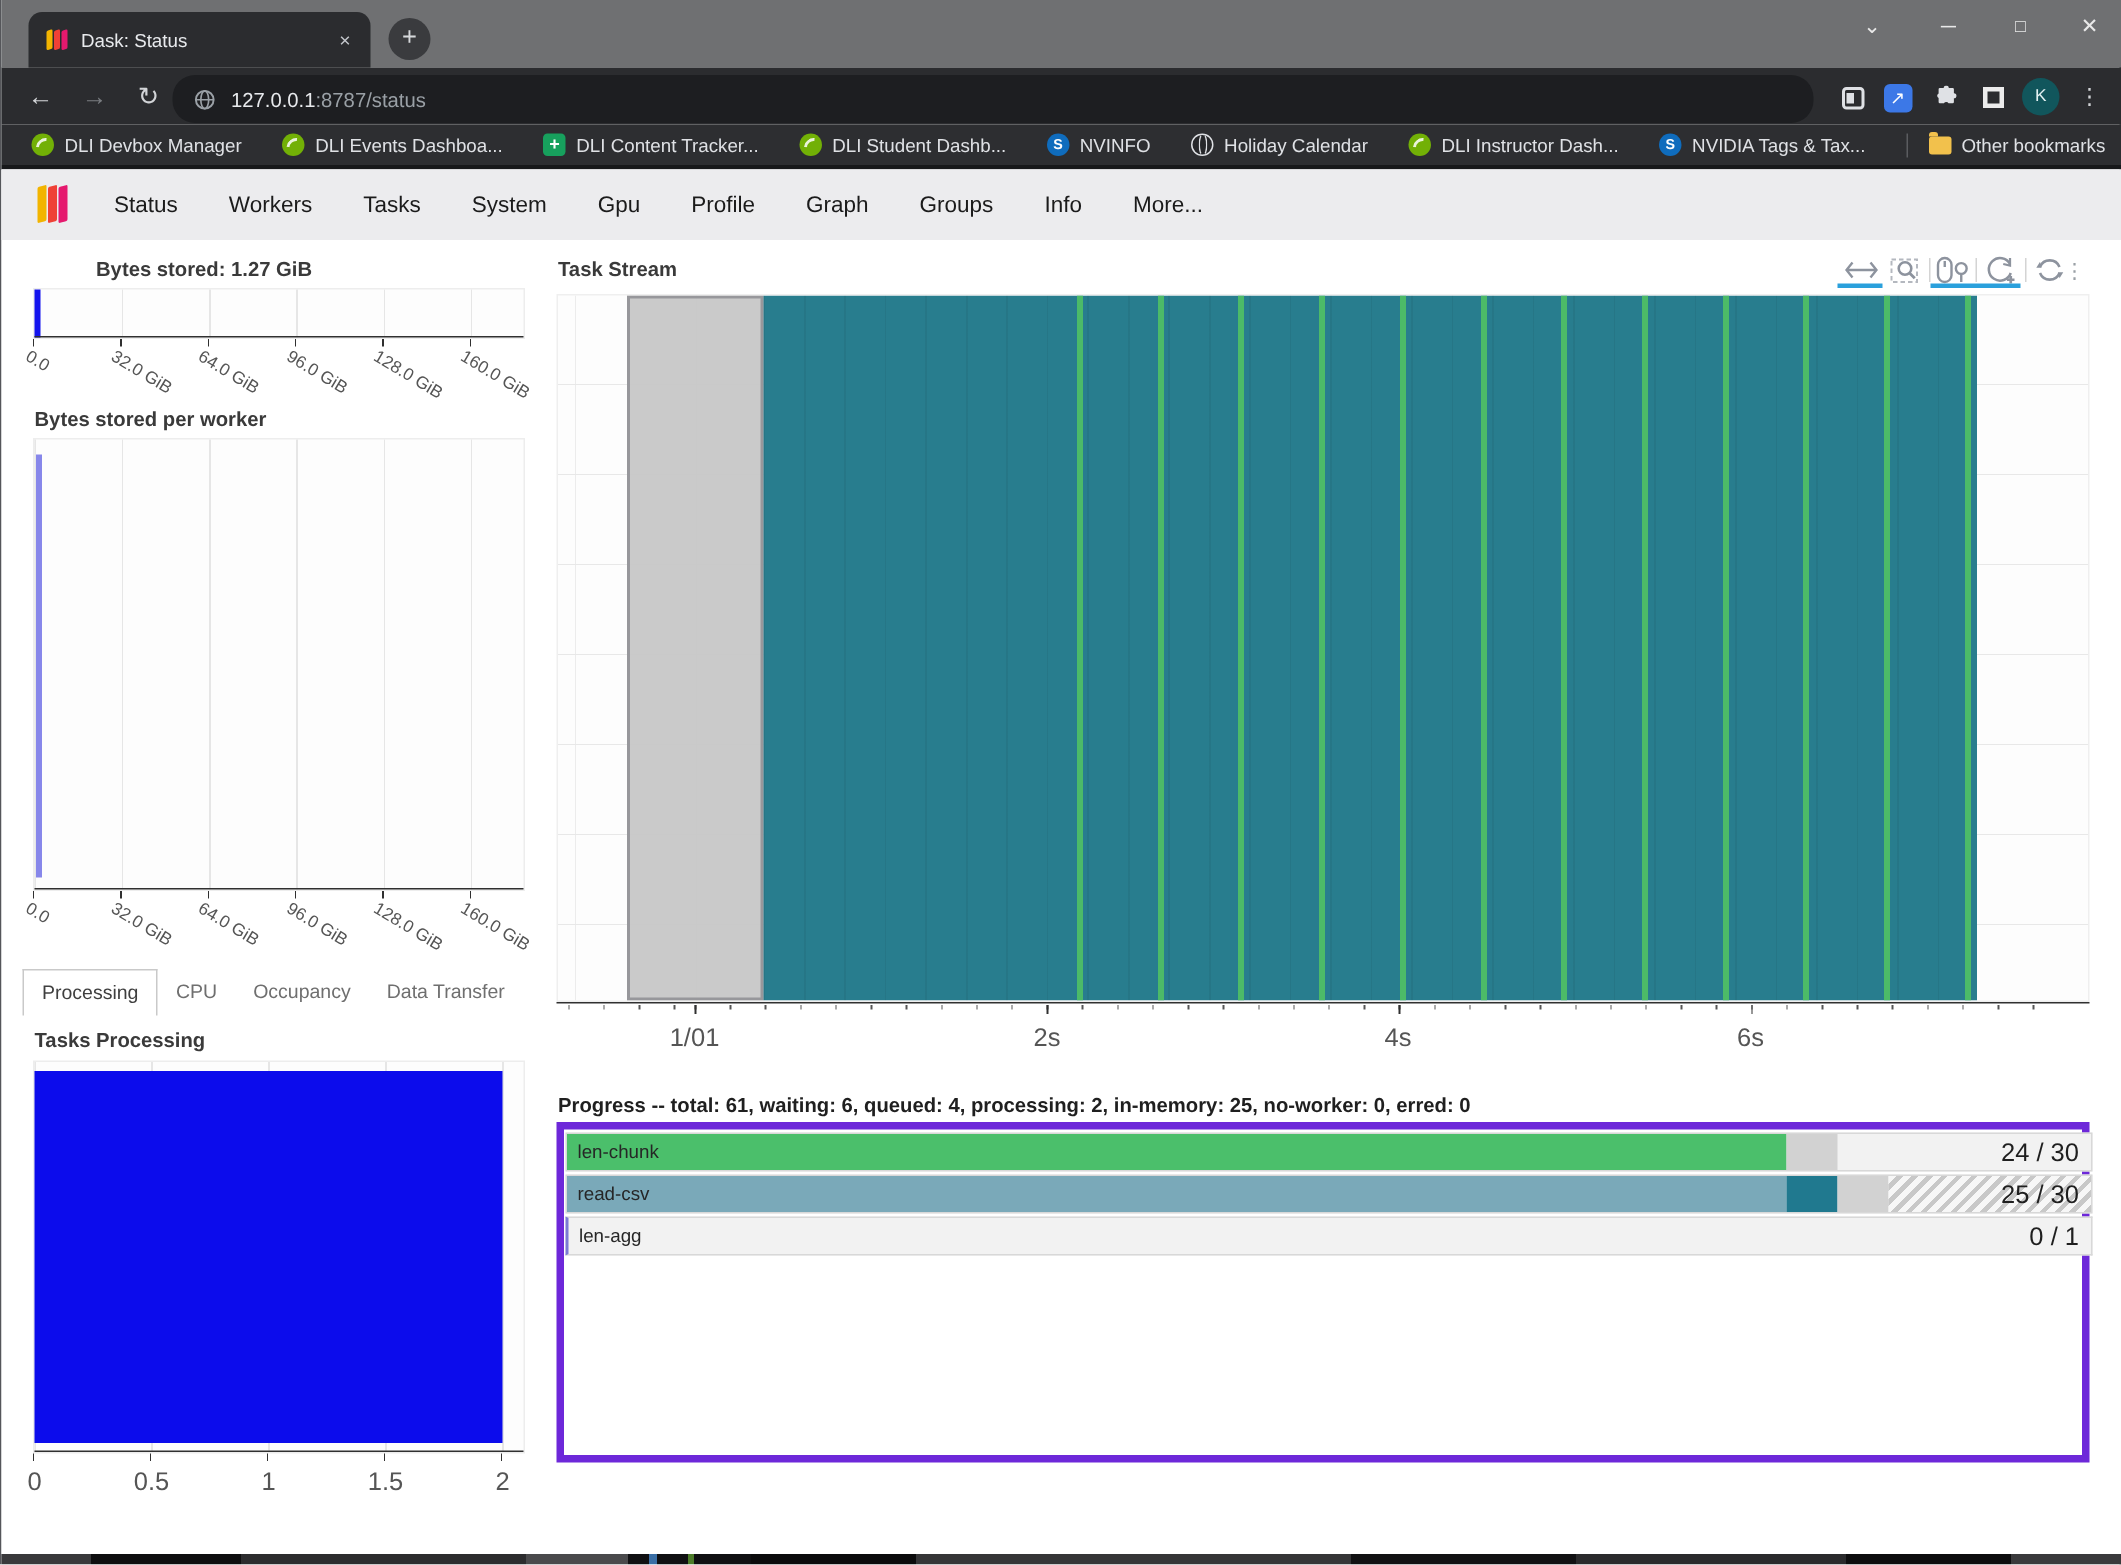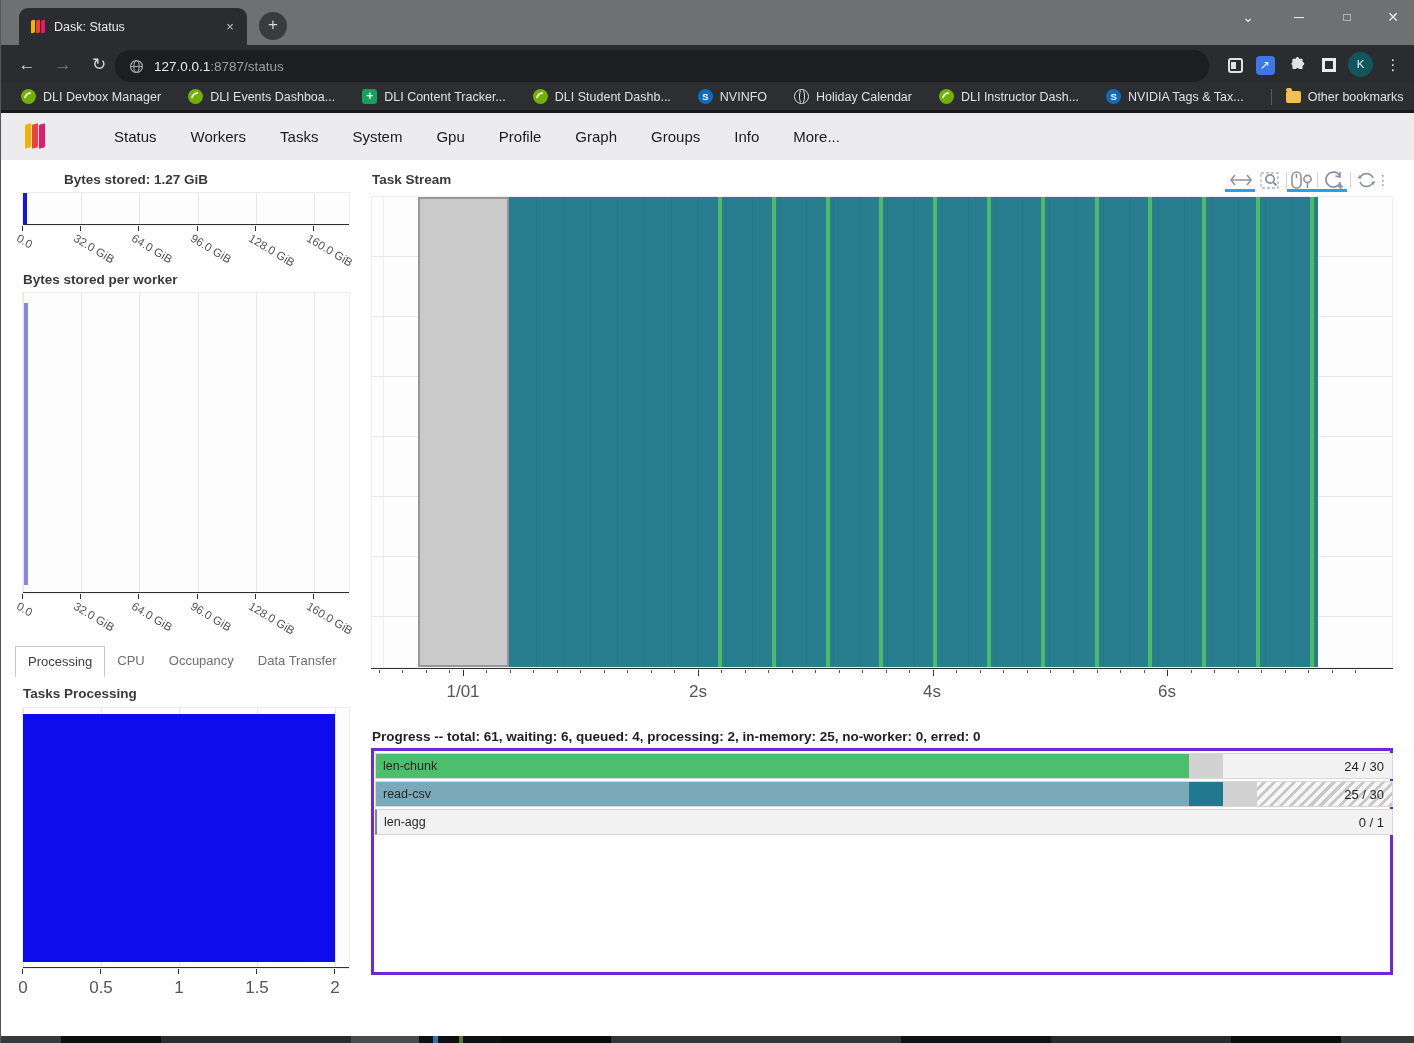--- a/index.html
+++ b/index.html
@@ -52,21 +52,21 @@
   
   .dask-logo { display:inline-flex; }
   .dask-logo i { display:block; border-radius:1px; transform:skewY(-16deg); }
   .dask-logo .a { background:#f2b400; }
   .dask-logo .b { background:#ef4136; margin-left:1px; }
   .dask-logo .c { background:#e5196e; margin-left:1px; }
 
   
   #page { left:0; top:113px; width:1414px; height:923px; background:#fff; }
   #dasknav { left:0; top:0; width:1414px; height:47px; background:#ececee; display:flex; align-items:center; }
-  #dasknav .items { display:flex; gap:34px; margin-left:113px; }
+  #dasknav .items { display:flex; gap:34px; margin-left:75px; }
   #dasknav .item { font-size:15px; color:#1b1b1b; cursor:pointer; }
   .charttitle { font-size:13.5px; font-weight:600; color:#3a3a3a; }
 
   .plot { background:#fdfdfd; border:1px solid #ededed; }
   .vgrid { position:absolute; inset:0; background-image:repeating-linear-gradient(90deg,#e6e6e6 0 1px,transparent 1px 58.2px); }
   .axisline { position:absolute; left:0; right:0; bottom:0; border-bottom:1.5px solid #303030; }
   .tickstrip { position:absolute; height:5px; background-image:repeating-linear-gradient(90deg,#303030 0 1px,transparent 1px 58.2px); }
   .rlabel { position:absolute; font-size:11.5px; color:#555; transform:rotate(31deg); transform-origin:left top; white-space:nowrap; }
   .hlabel { position:absolute; font-size:17px; color:#555; transform:translateX(-50%); white-space:nowrap; }
 
@@ -82,25 +82,25 @@
   #ts-gray { position:absolute; left:46px; top:0; width:91px; height:100%; background:rgba(197,197,197,.92); border:2px solid #97979b; }
   #ts-teal { position:absolute; left:137px; top:0; width:809px; height:100%; background:#287d8e; }
   #ts-teal .edges { position:absolute; inset:0; background-image:repeating-linear-gradient(90deg,rgba(0,0,0,.055) 0 1px,transparent 1px 27px); }
   #ts-teal .stripes { position:absolute; left:209px; top:0; right:0; bottom:0;
       background-image:repeating-linear-gradient(90deg,#4cba68 0 4px,transparent 4px 53.8px); }
   .btool { position:absolute; top:55px; width:24px; height:24px; display:flex; align-items:center; justify-content:center; color:#8d939e; }
   .bsep { position:absolute; top:59px; width:1px; height:16px; background:#d4d4d4; }
   .bactive { position:absolute; top:76px; height:3px; background:#2aa0dc; }
 
   
-  #prog-box { left:370px; top:635px; width:1022px; height:227px; background:#fff; border:3px solid #6d28d9; }
+  #prog-box { left:370px; top:635px; width:1022px; height:227px; background:#fff; border:5px solid #6d28d9; }
   .prow { position:absolute; left:1px; width:1018px; height:26px; background:#f2f2f2; border:1px solid #d8d8d8; overflow:hidden; }
   .prow .seg { position:absolute; top:0; bottom:0; }
   .prow .nm { position:absolute; left:7px; top:0; line-height:25px; font-size:12.5px; color:#262626; }
-  .prow .ct { position:absolute; right:8px; top:0; line-height:25px; font-size:13px; color:#1f1f1f; }
+  .prow .ct { position:absolute; right:8px; top:0; line-height:25px; font-size:17px; color:#1f1f1f; }
   .hatch { background-image:repeating-linear-gradient(135deg,#f7f7f7 0 4px,#c8c8c8 4px 7px); }
 
   #taskbar { left:0; top:1036px; width:1414px; height:7px;
      background:linear-gradient(90deg,#39393b 0 60px,#0e0e0f 60px 160px,#2c2c2e 160px 350px,#4a4a4c 350px 418px,
        #101012 418px 432px,#3a6ea5 432px 437px,#101012 437px 458px,#4d7c2a 458px 462px,#101012 462px 500px,
        #0b0b0c 500px 610px,#353537 610px 900px,#111113 900px 1050px,#2a2a2c 1050px 1230px,#0d0d0e 1230px 1340px,#3a3a3c 1340px 1414px); }
   svg { display:block; }
 </style>
 </head>
 <body>

